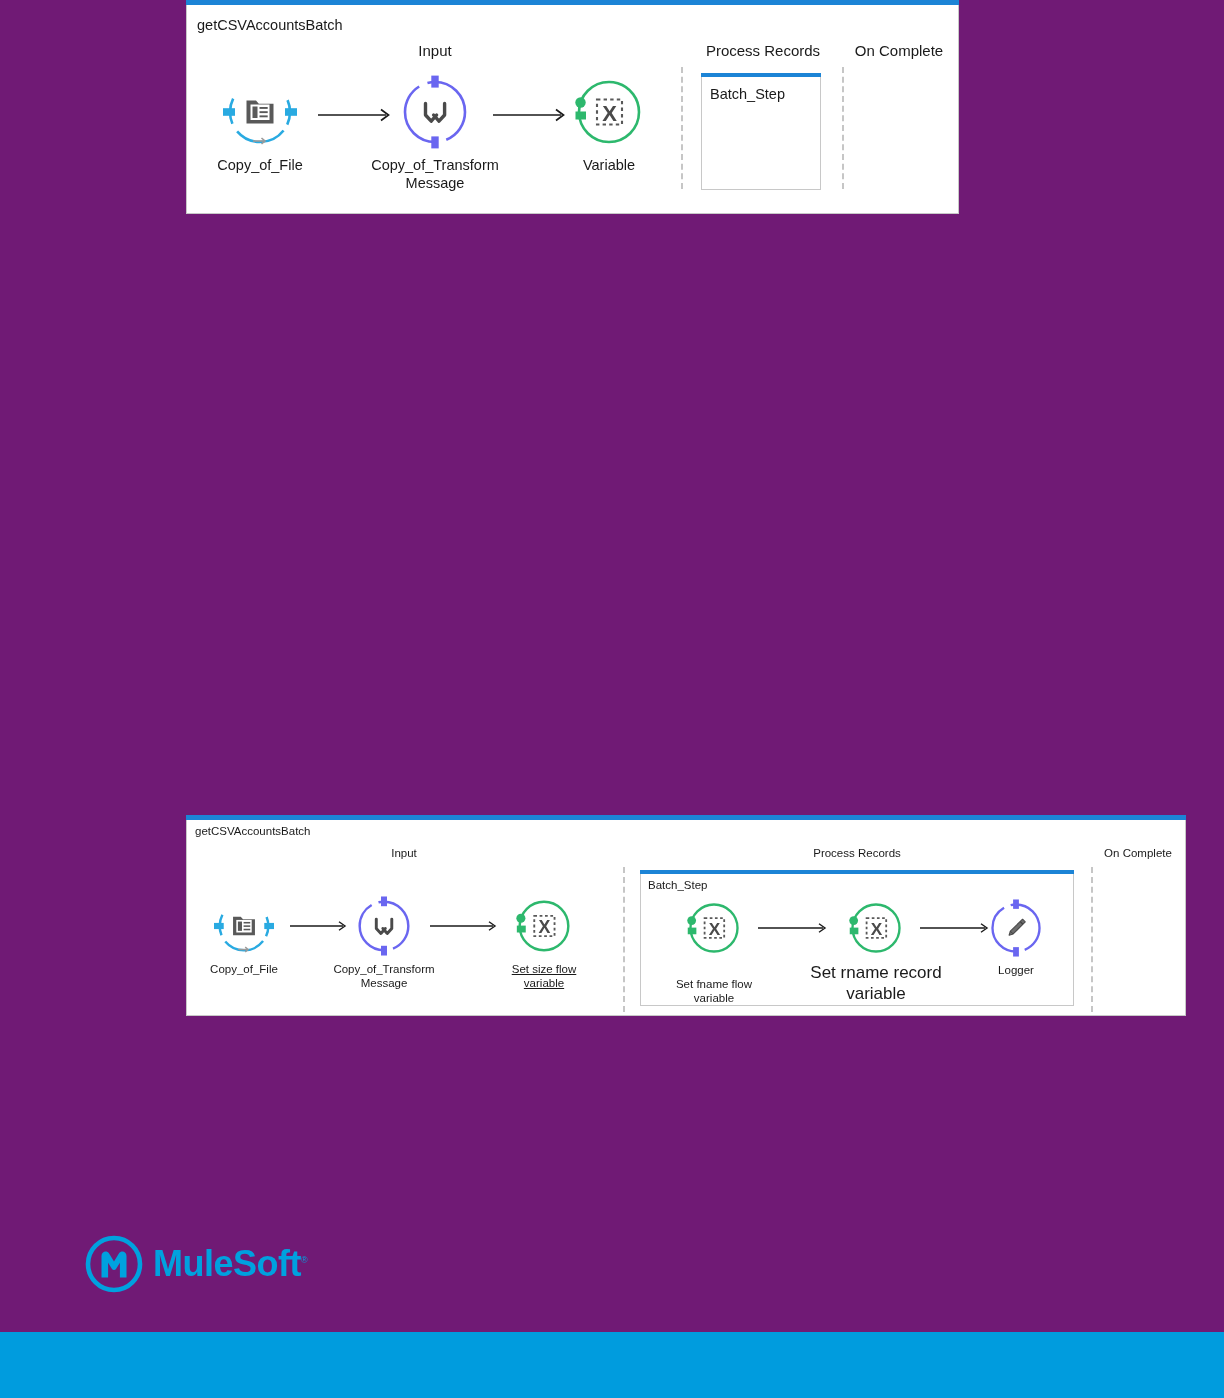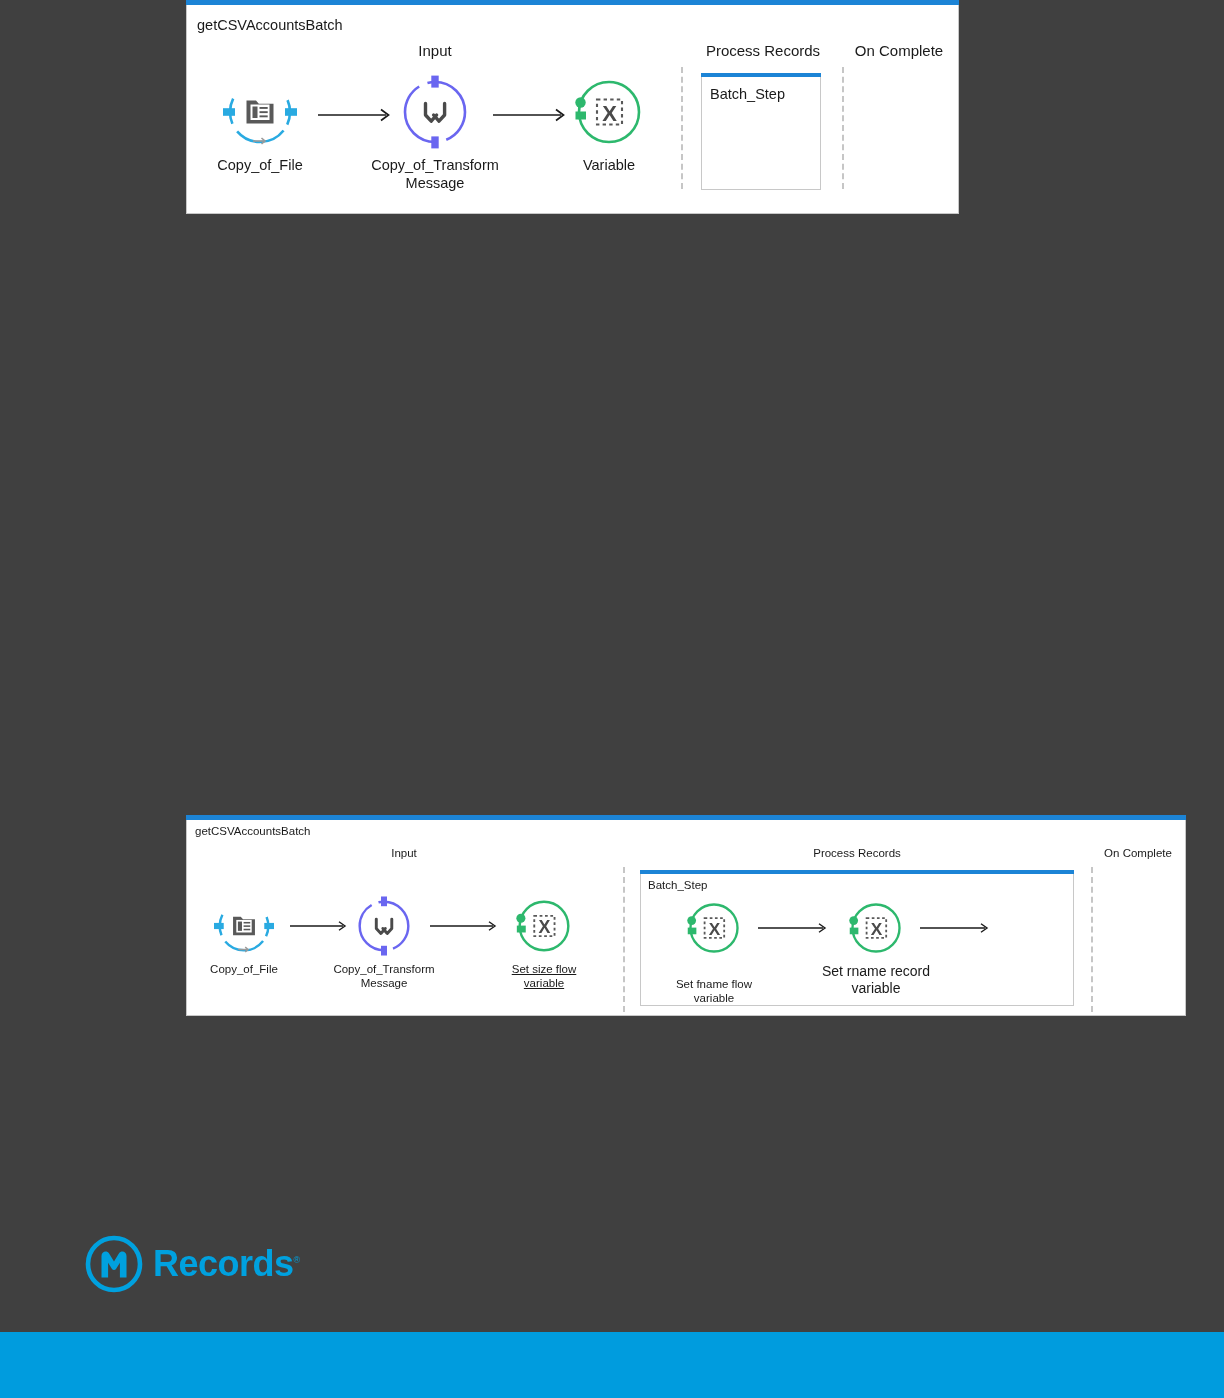--- a/index.html
+++ b/index.html
@@ -5,21 +5,21 @@
   * { box-sizing: border-box; }
   html, body {
     margin: 0; padding: 0;
     background: #ffffff;
     font-family: "Liberation Sans", sans-serif;
   }
   #page {
     position: relative;
     width: 1224px;
     height: 1398px;
-    background: #404040;
+    background: #701a75;
     overflow: hidden;
   }
 
   
   .canvas {
     position: absolute;
     background: #ffffff;
     border: 1px solid #c8c8c8;
     border-top: none;
   }
@@ -335,40 +335,56 @@
             <circle cx="8.5" cy="27.5" r="5.6" fill="#2db86d"></circle>
             <rect x="3.5" y="36.5" width="11" height="8.5" fill="#2db86d"></rect>
             <g>
               <g fill="none" stroke="#595959" stroke-width="2.3" stroke-dasharray="3.4 3.2">
                 <rect x="25" y="24.5" width="25" height="25"></rect>
               </g>
               <text x="37.5" y="45.5" text-anchor="middle" font-family="Liberation Sans, sans-serif" font-size="22" font-weight="bold" fill="#4a4a4a">X</text>
             </g>
           </svg>
         </div>
-        <div class="node-caption" style="font-size:14px; margin-top:6px;">Set rname record
+        <div class="node-caption" style="font-size:17px; margin-top:6px;">Set rname record
 variable</div>
       </div>
 
       <div class="arrow" style="left:279px; top:48px;">
         <svg width="74" height="12" viewBox="0 0 74 12">
           <path d="M0 6 H65" stroke="#1a1a1a" stroke-width="1.4" fill="none"></path>
           <path d="M61 1.8 L67 6 L61 10.2" stroke="#1a1a1a" stroke-width="1.4" fill="none"></path>
         </svg>
       </div>
 
+      <div class="node" style="left:375px; top:25px; width:110px;">
+        <div class="node-ring-wrap" style="width:58px;height:58px;">
+          <svg width="58" height="58" viewBox="0 0 74 74">
+            <circle cx="37" cy="37" r="30" fill="none" stroke="#6a66f0" stroke-width="3" stroke-dasharray="80 9 80 9" stroke-dashoffset="44.5"></circle>
+            <rect x="33.3" y="0.6" width="7.4" height="12" fill="#6a66f0"></rect>
+            <rect x="33.3" y="61.4" width="7.4" height="12" fill="#6a66f0"></rect>
+
+            <g>
+              <path d="M45.4 25.8 L48.8 29.2 L33.4 44.6 L28.2 46.2 L29.8 41 Z" fill="#6e6e6e" stroke="#4a4a4a" stroke-width="1.4" stroke-linejoin="round"></path>
+              <path d="M42.4 28.8 L45.8 32.2" stroke="#3f3f3f" stroke-width="1.4"></path>
+              <path d="M29.8 41 L33.4 44.6" stroke="#3f3f3f" stroke-width="1.2"></path>
+            </g>
+          </svg>
+        </div>
+        <div class="node-caption" style="font-size:11.5px; margin-top:6px;">Logger</div>
+      </div>
     </div>
   </div>
 
   <div class="brand" style="left:84px; top:1234px;">
     <svg width="60" height="60" viewBox="0 0 60 60">
       <circle cx="30" cy="30" r="26" fill="none" stroke="#00a1df" stroke-width="4.6"></circle>
       <path d="M17.5 43.5 V22 c0-4.4 5.2-6 7.6-2.4 L30 27.5 l4.9-7.9 c2.4-3.6 7.6-2 7.6 2.4 v21.5 h-6.6 V28.8 l-3.9 6.1
                c-0.9 1.4-3.1 1.4-4 0 l-3.9-6.1 v14.7 z" fill="#00a1df"></path>
     </svg>
     <div class="brand-word" style="font-size:36px;">
-      <span>Records</span><span class="brand-reg">®</span>
+      <span>MuleSoft</span><span class="brand-reg">®</span>
     </div>
   </div>
 
   <div class="footer-bar" style="top:1332px; height:66px;"></div>
 
 </div>
 
 </body></html>

